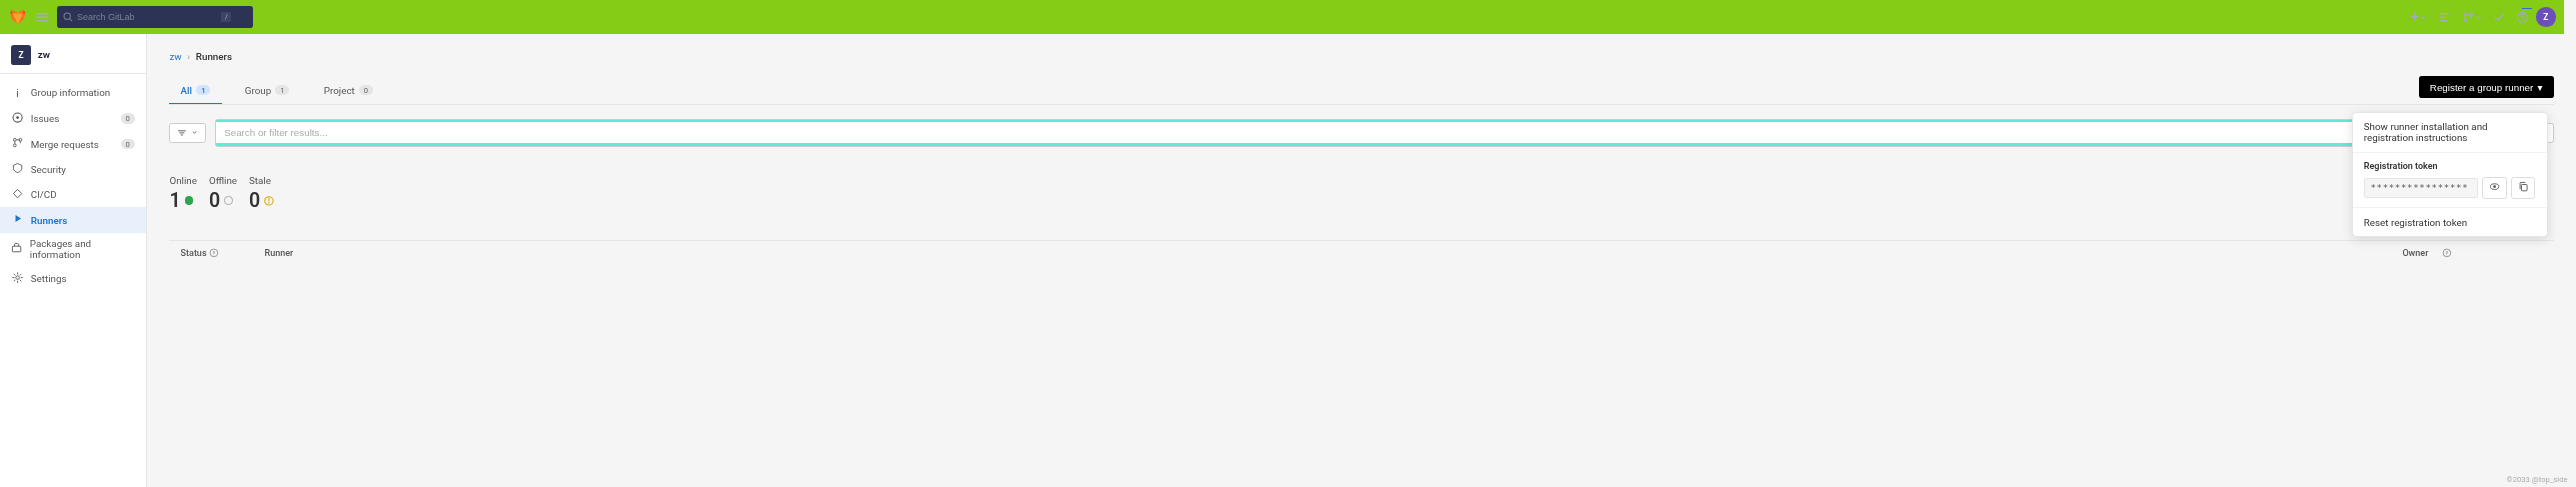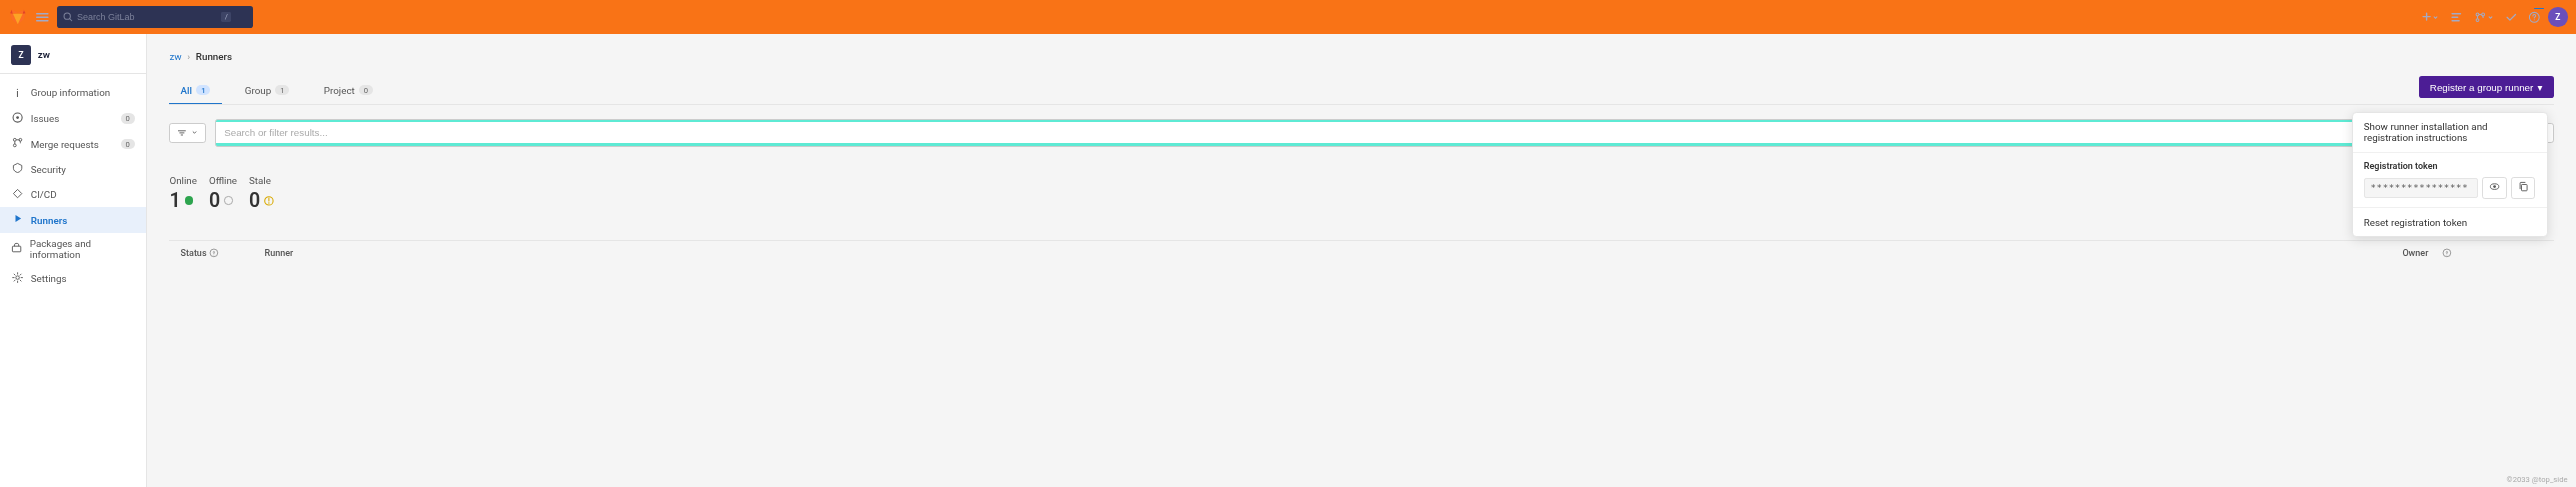--- a/index.html
+++ b/index.html
@@ -8,26 +8,26 @@
       background: #f5f5f5;
       font-size: 9.8px;
       color: #333;
       overflow: hidden;
     }
 
     
     .topnav {
       display: flex;
       align-items: center;
-      background: #f97316;
+      background: #84cc16;
       height: 34px;
       padding: 0 8.4px;
       gap: 5.6px;
       position: fixed;
-      top: 0; left: 0; right: 0;
+      top: 0; left: 0; right: 12px;
       z-index: 100;
     }
     .topnav-logo {
       display: flex; align-items: center;
     }
     .topnav-logo svg { width: 19.6px; height: 19.6px; }
     .topnav-menu-btn {
       background: none; border: none; color: #a3aac5; cursor: pointer;
       display: flex; align-items: center; padding: 2.8px;
     }
@@ -140,21 +140,21 @@
       margin-bottom: -1.4px; white-space: nowrap;
     }
     .tab.active { color: #1f75cb; border-bottom-color: #1f75cb; font-weight: 500; }
     .tab-count {
       background: #e5e5e5; color: #666; border-radius: 7px;
       font-size: 7.7px; padding: 0.7px 4.9px;
     }
     .tab.active .tab-count { background: #d0e3ff; color: #1f75cb; }
     .register-btn {
       margin-left: auto; margin-bottom: 5.6px;
-      background: #4c1d95; color: white; border: none; border-radius: 2.8px;
+      background: #000000; color: white; border: none; border-radius: 2.8px;
       padding: 5.6px 11.2px; cursor: pointer; font-size: 9.8px;
       display: flex; align-items: center; gap: 4.2px; font-weight: 500;
     }
 
     
     .filter-bar {
       display: flex; align-items: center; gap: 8.4px; margin-bottom: 17px;
     }
     .filter-sort {
       display: flex; align-items: center; gap: 4.2px;

